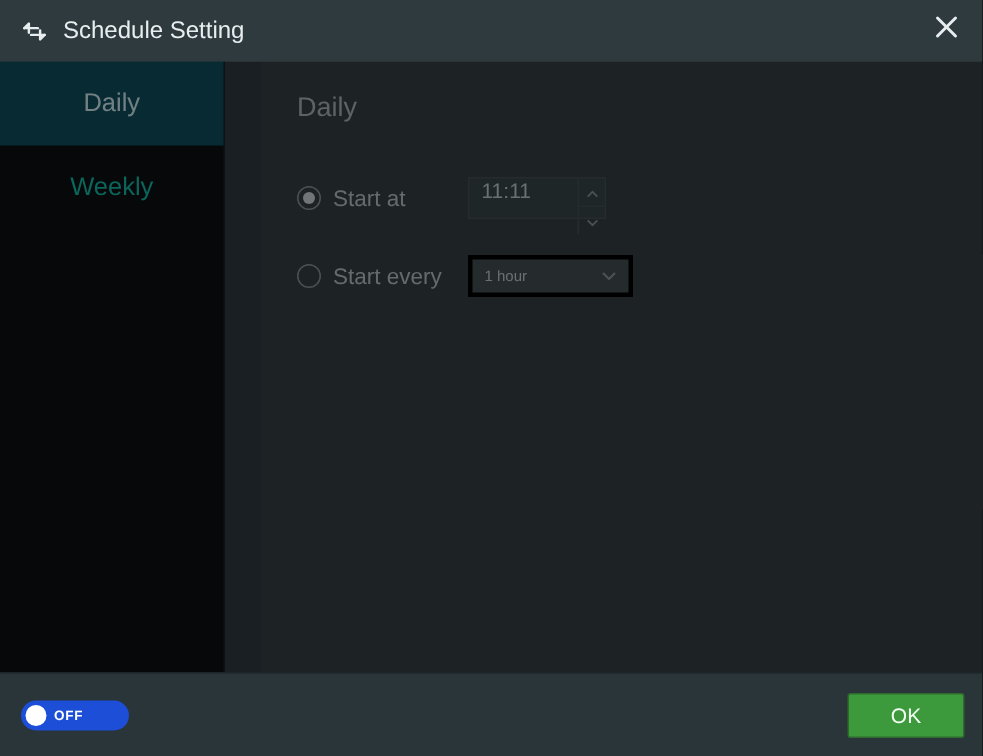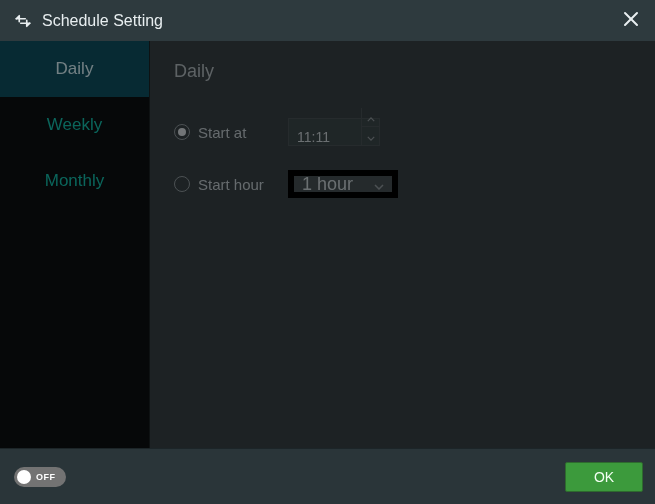--- a/index.html
+++ b/index.html
@@ -29,21 +29,21 @@
     z-index: 10;
   }
   .titlebar .title-icon { width: 18px; height: 18px; display: inline-flex; align-items: center; justify-content: center; color: #e8eef0; margin-right: 10px; }
   .titlebar .title-icon svg { width: 18px; height: 18px; }
   .titlebar .title { color: #e8eef0; font-size: 16px; font-weight: 400; flex: 1; }
   .titlebar .close { width: 24px; height: 24px; display: inline-flex; align-items: center; justify-content: center; color: #e8eef0; cursor: pointer; }
   .titlebar .close svg { width: 16px; height: 16px; }
 
   
   .body {
-    flex: 1; display: flex; position: relative;
+    flex: 1; display: flex; position: relative; gap: 24px;
   }
   .sidebar {
     width: 150px; background: #0b0f11;
     display: flex; flex-direction: column;
     border-right: 1px solid #1a2224;
   }
   .sidebar .tab {
     height: 56px; display: flex; align-items: center; justify-content: center;
     color: #14b8a6; font-size: 17px; cursor: pointer;
   }
@@ -63,57 +63,57 @@
   .radio {
     width: 16px; height: 16px; border: 1.5px solid #8a9397; border-radius: 50%;
     display: inline-flex; align-items: center; justify-content: center;
     cursor: pointer; background: transparent;
   }
   .radio .dot { width: 8px; height: 8px; border-radius: 50%; background: #cfd6d9; display: none; }
   .radio.checked .dot { display: block; }
   .row .lbl { font-size: 15px; color: #b9c2c6; width: 82px; }
 
   .time-field {
-    display: flex; align-items: flex-end; height: 28px; border: 1px solid #454f52;
+    display: flex; align-items: flex-start; height: 28px; border: 1px solid #454f52;
     background: #3a4548;
   }
   .time-field .time-text {
     border: none; background: transparent; color: #c2cace;
     width: 72px; padding: 0 8px; font-size: 14px; outline: none;
   }
   .time-field .spin {
     width: 18px; border-left: 1px solid #454f52;
     display: flex; flex-direction: column;
   }
   .time-field .spin .sp {
     flex: 1; display: flex; align-items: center; justify-content: center;
     cursor: pointer;
   }
   .time-field .spin .sp svg { width: 8px; height: 5px; color: #8a9397; }
   .time-field .spin .sp + .sp { border-top: 1px solid #454f52; }
 
   .select {
-    height: 28px; width: 110px; border: 6px solid #000000; background: #444e51;
-    display: flex; align-items: center; padding: 0 8px; color: #c2cace; font-size: 18px;
+    height: 28px; width: 110px; border: 3px solid #000000; background: #444e51;
+    display: flex; align-items: center; padding: 0 8px; color: #c2cace; font-size: 10px;
     justify-content: space-between; cursor: pointer;
   }
   .select .caret svg { width: 10px; height: 6px; color: #8a9397; }
 
   
   .footer {
     height: 56px; background: #2a3539;
     display: flex; align-items: center;
     padding: 0 12px 0 14px;
     border-top: 1px solid #1c2528;
     z-index: 10;
   }
   .footer .spacer { flex: 1; }
   .toggle {
-    width: 52px; height: 20px; border-radius: 10px;
-    background: #737373; position: relative; display: flex; align-items: center;
+    width: 72px; height: 20px; border-radius: 10px;
+    background: #1d4ed8; position: relative; display: flex; align-items: center;
     cursor: pointer;
   }
   .toggle .knob {
     width: 14px; height: 14px; border-radius: 50%; background: #fff;
     position: absolute; left: 3px; top: 3px;
   }
   .toggle .text { color: #fff; font-size: 9px; position: absolute; left: 22px; top: 50%; transform: translateY(-50%); letter-spacing: 0.5px; font-weight: 600;}
 
   .btn {
     height: 30px; min-width: 78px; border: 1px solid #2e6a2e;
@@ -147,23 +147,20 @@
     </span>
   </div>
 
   <div class="body">
     <div class="sidebar">
       <div class="tab active">
         <span>Daily</span>
       </div>
       <div class="tab">
         <span>Weekly</span>
-      </div>
-      <div class="tab">
-        <span>Monthly</span>
       </div>
     </div>
 
     <div class="content">
       <div class="heading">Daily</div>
 
       <div class="row">
         <span class="radio checked">
           <span class="dot"></span>
         </span>
@@ -186,21 +183,21 @@
               </span>
             </span>
           </span>
         </span>
       </div>
 
       <div class="row">
         <span class="radio">
           
         </span>
-        <span class="lbl">Start hour</span>
+        <span class="lbl">Start every</span>
         <span class="select">
           <span>1 hour</span>
           <span class="caret">
             <svg viewBox="0 0 10 6">
                 <path d="M1 1 L5 5 L9 1" fill="none" stroke="currentColor" stroke-width="1.5"></path>
               </svg>
           </span>
         </span>
       </div>
 

